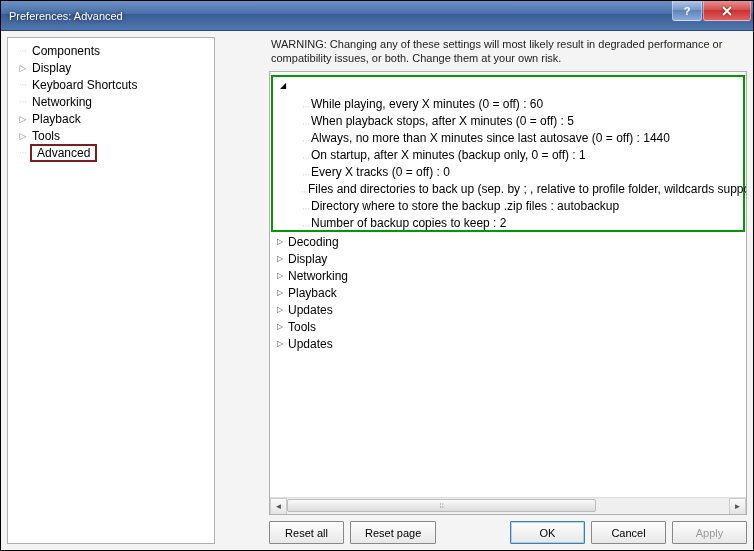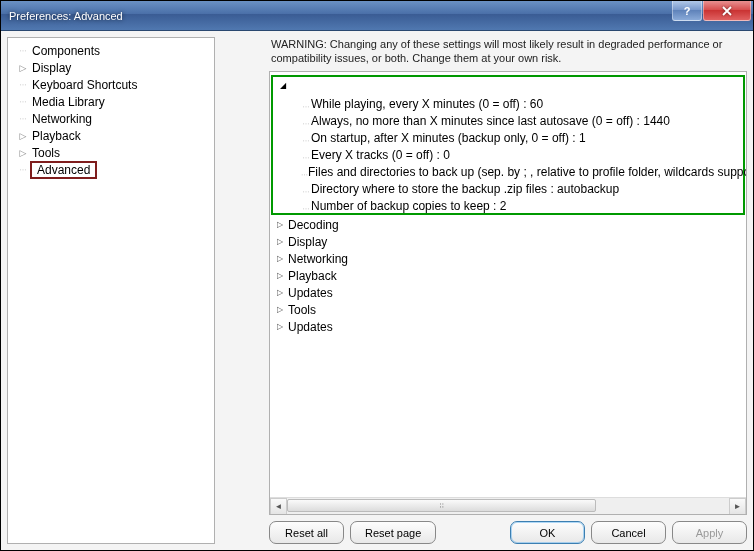--- a/index.html
+++ b/index.html
@@ -201,21 +201,21 @@
     display: flex;
     align-items: center;
     padding-top: 2px;
     gap: 6px;
   }
   .btn {
     height: 23px;
     padding: 0 14px;
     background: linear-gradient(to bottom, #fdfdfd, #e8e8e8);
     border: 1px solid #888;
-    border-radius: 7px;
+    border-radius: 1px;
     font-size: 11px;
     font-family: inherit;
     cursor: default;
     min-width: 75px;
   }
   .btn.default {
     border: 1px solid #3c7fb1;
     box-shadow: inset 0 0 0 1px rgba(100,180,240,0.5);
   }
   .btn:disabled { color: #999; }
@@ -245,24 +245,20 @@
       <div class="tree-item">
         <span class="tree-expander">▷</span>
         <span class="tree-label">Display</span>
       </div>
       <div class="tree-item">
         <span class="tree-expander" style="font-size: 7px; color: rgb(170, 170, 170);">⋯</span>
         <span class="tree-label">Keyboard Shortcuts</span>
       </div>
       <div class="tree-item">
         <span class="tree-expander" style="font-size: 7px; color: rgb(170, 170, 170);">⋯</span>
-        <span class="tree-label">Media Library</span>
-      </div>
-      <div class="tree-item">
-        <span class="tree-expander" style="font-size: 7px; color: rgb(170, 170, 170);">⋯</span>
         <span class="tree-label">Networking</span>
       </div>
       <div class="tree-item">
         <span class="tree-expander">▷</span>
         <span class="tree-label">Playback</span>
       </div>
       <div class="tree-item">
         <span class="tree-expander">▷</span>
         <span class="tree-label">Tools</span>
       </div>
@@ -278,20 +274,24 @@
     <div class="settings-panel">
       <div class="settings-scroll">
         <div class="settings-tree" id="settings-tree">
             <div class="autosave-box">
               <div class="st-item">
                 <span class="st-exp open">◢</span>
               </div>
               <div class="st-sub">
                 <span class="st-dots" style="font-size: 7px; color: rgb(170, 170, 170);">⋯</span>
                 <span>While playing, every X minutes (0 = off) : 60</span>
+              </div>
+              <div class="st-sub">
+                <span class="st-dots" style="font-size: 7px; color: rgb(170, 170, 170);">⋯</span>
+                <span>When playback stops, after X minutes (0 = off) : 5</span>
               </div>
               <div class="st-sub">
                 <span class="st-dots" style="font-size: 7px; color: rgb(170, 170, 170);">⋯</span>
                 <span>Always, no more than X minutes since last autosave (0 = off) : 1440</span>
               </div>
               <div class="st-sub">
                 <span class="st-dots" style="font-size: 7px; color: rgb(170, 170, 170);">⋯</span>
                 <span>On startup, after X minutes (backup only, 0 = off) : 1</span>
               </div>
               <div class="st-sub">

